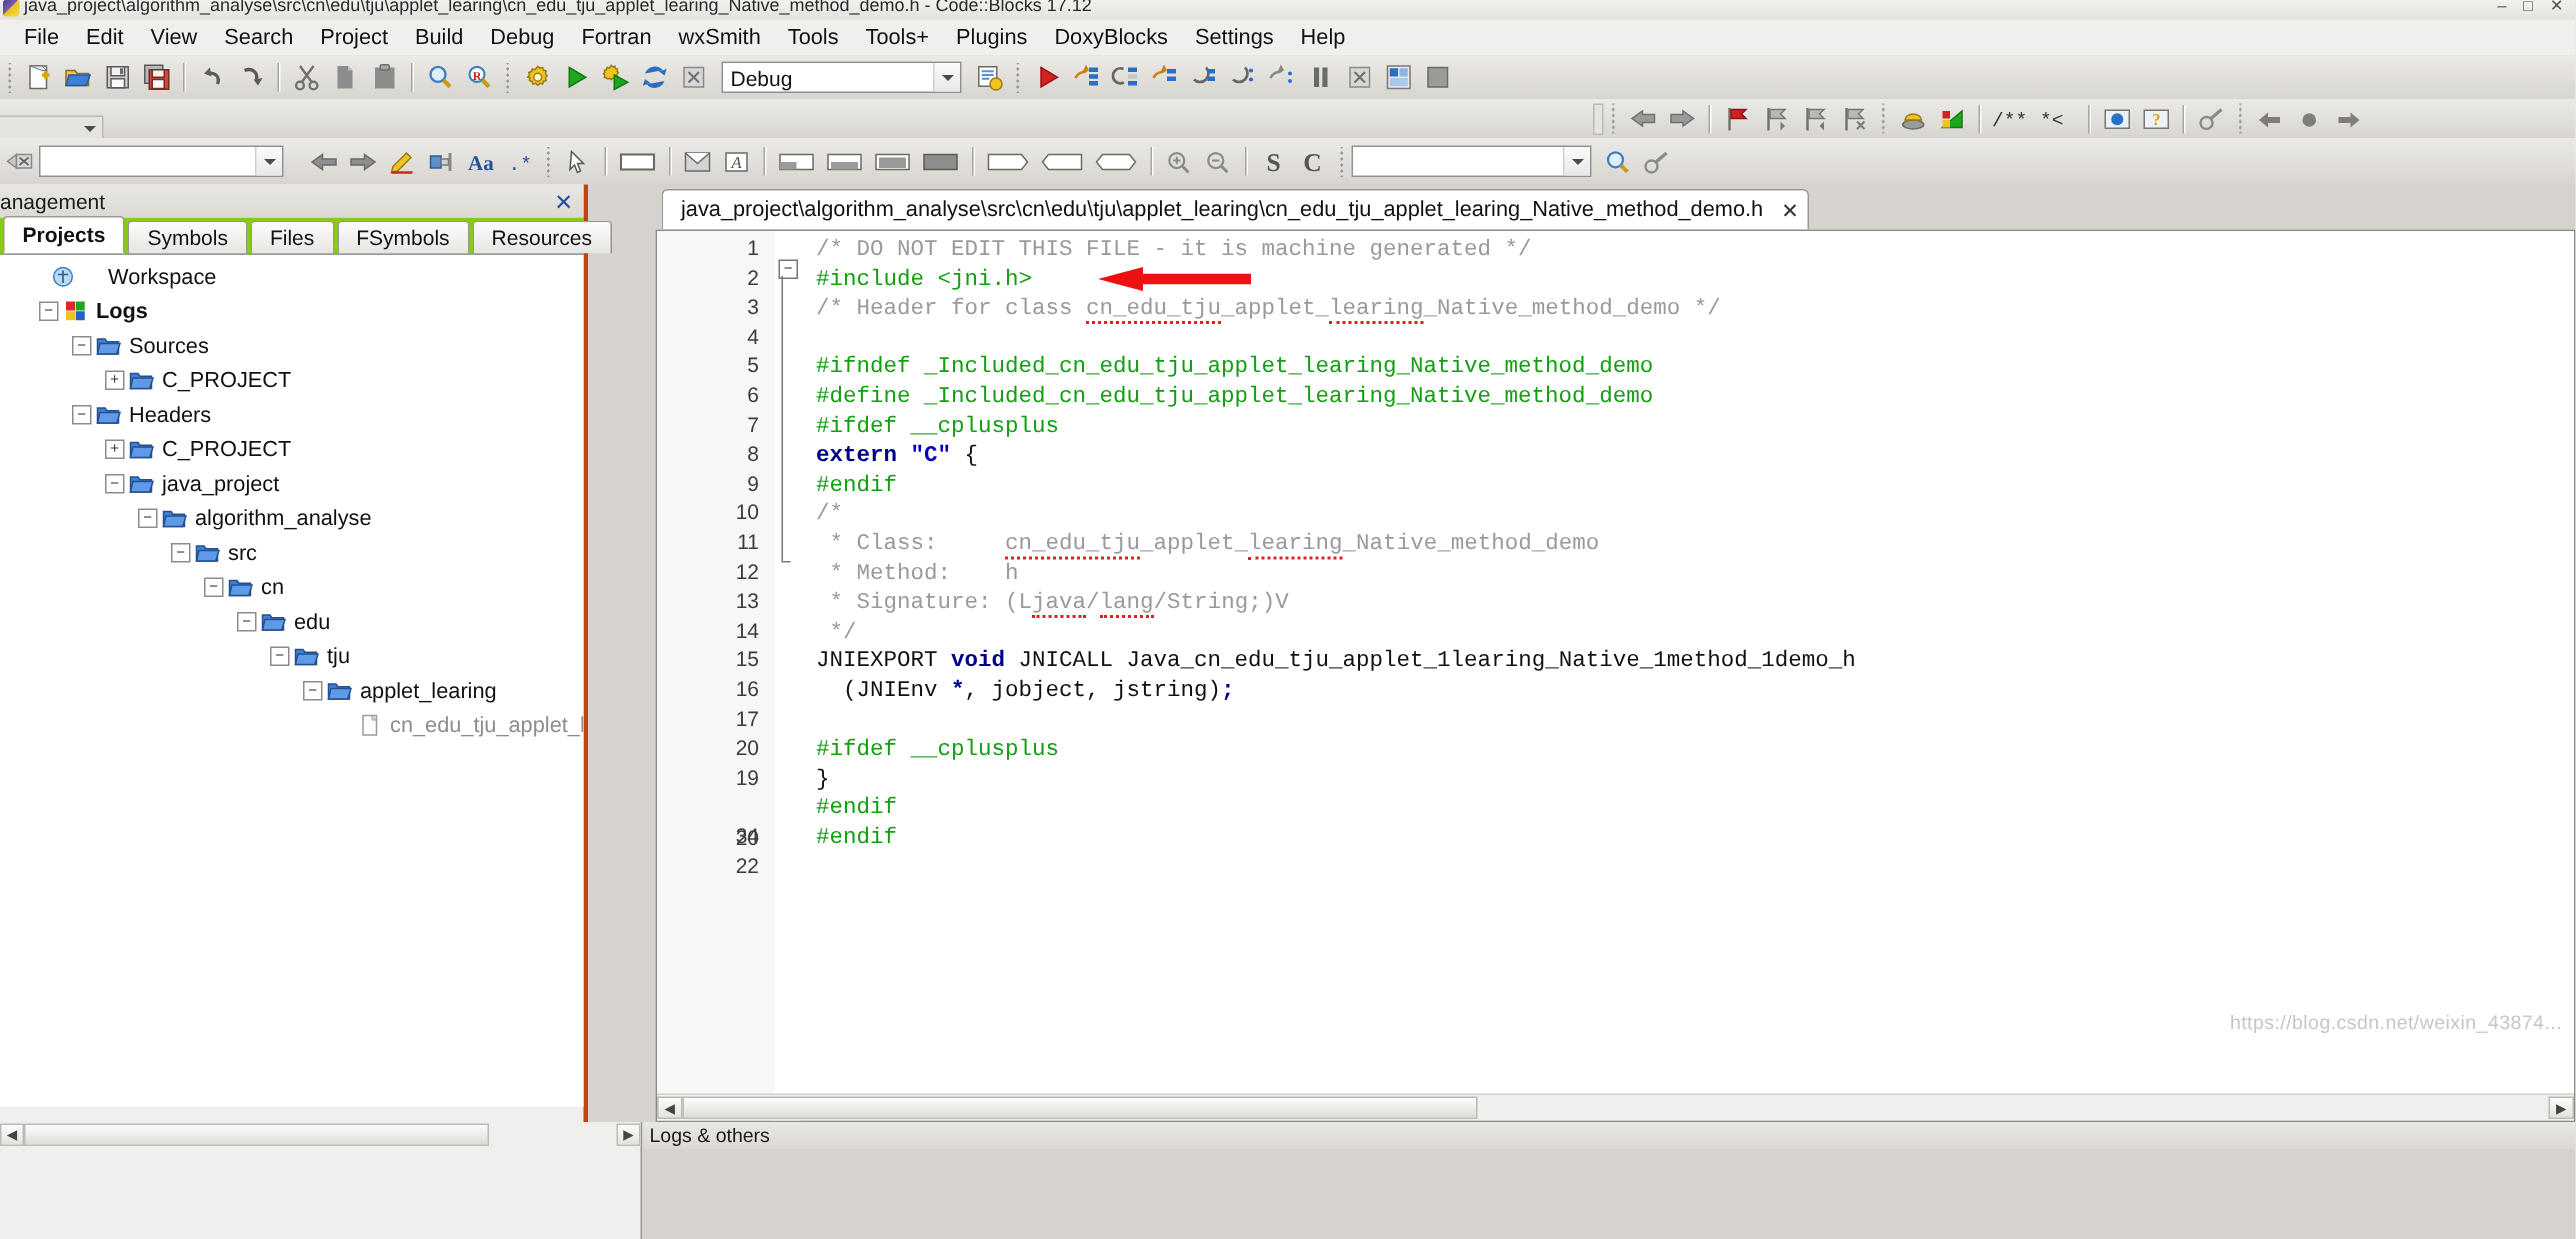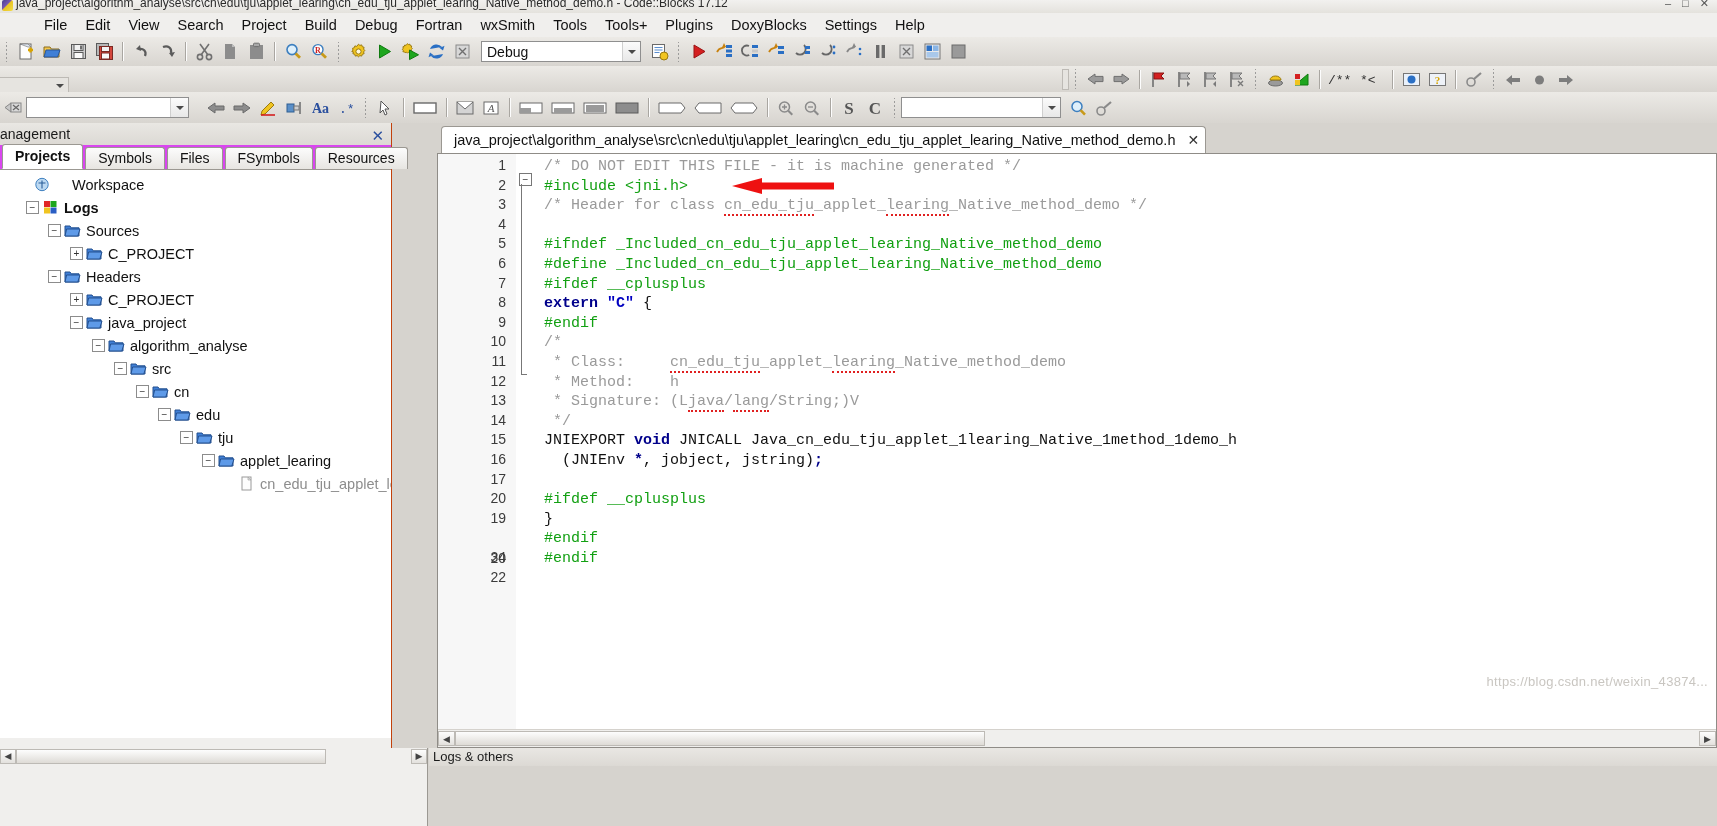--- a/index.html
+++ b/index.html
@@ -31,21 +31,21 @@
   .winbtns{position:absolute;right:4px;top:-3px;font-size:11px;color:#555;letter-spacing:4px;}
 
   
   .menubar{
     position:absolute;left:0;top:13px;width:1717px;height:24px;
     background:#f0efed;display:flex;align-items:center;
   }
   .menubar .mi{
     padding:2px 9px;font-size:14.5px;color:#111;white-space:nowrap;cursor:default;
   }
-  .menubar .mi:first-child{padding-left:16px;margin-left:28px;}
+  .menubar .mi:first-child{padding-left:16px;}
 
   
   .tbrow{
     position:absolute;left:0;width:1717px;
     background:#d9d6d1;
     display:flex;align-items:center;
   }
   .tbrow.r1{top:37px;height:29px;background:linear-gradient(to bottom,#eceae6,#d8d5d0);}
   .tbrow.r2{top:66px;height:26px;background:linear-gradient(to bottom,#eceae6,#d8d5d0);}
   .tbrow.r3{top:92px;height:31px;background:linear-gradient(to bottom,#eceae6,#d8d5d0);}
@@ -74,34 +74,34 @@
   .combo .arrow:after{
     content:"";width:0;height:0;border-left:4px solid transparent;
     border-right:4px solid transparent;border-top:4px solid #4a4a4a;
   }
   .combo.flat{background:#e6e4e0;border:1px solid #bdbab5;}
   .combo.flat .arrow{background:transparent;border-left:none;}
 
   
   .mgmt{
     position:absolute;left:0;top:123px;width:392px;height:625px;
-    background:#f0efed;border-right:1px solid #c2410c;box-sizing:border-box;
+    background:#f0efed;border-right:3px solid #c2410c;box-sizing:border-box;
   }
   .mgmt .caption{
     height:22px;line-height:22px;padding-left:0px;
     background:linear-gradient(to bottom,#e9e7e3,#dcd9d4);
     font-size:14px;color:#1a1a1a;position:relative;
   }
   .mgmt .caption .closex{
     position:absolute;right:7px;top:2px;font-size:15px;color:#2a4f9e;cursor:default;
     font-family:"Liberation Sans",sans-serif;font-weight:400;
   }
   .tabs{
     height:24px;display:flex;align-items:flex-end;
-    background:#d946ef;border-bottom:1px solid #9b9892;padding-left:2px;
+    background:#84cc16;border-bottom:1px solid #9b9892;padding-left:2px;
   }
   .tab{
     height:21px;line-height:21px;padding:0 12px;font-size:14px;
     background:linear-gradient(to bottom,#fcfcfc,#e7e5e1);
     border:1px solid #9b9892;border-bottom:none;margin-right:2px;
     border-radius:3px 3px 0 0;color:#111;cursor:default;
   }
   .tab.active{background:#fff;font-weight:bold;height:23px;line-height:23px;
     border-bottom:1px solid #fff;position:relative;z-index:2;}
 

